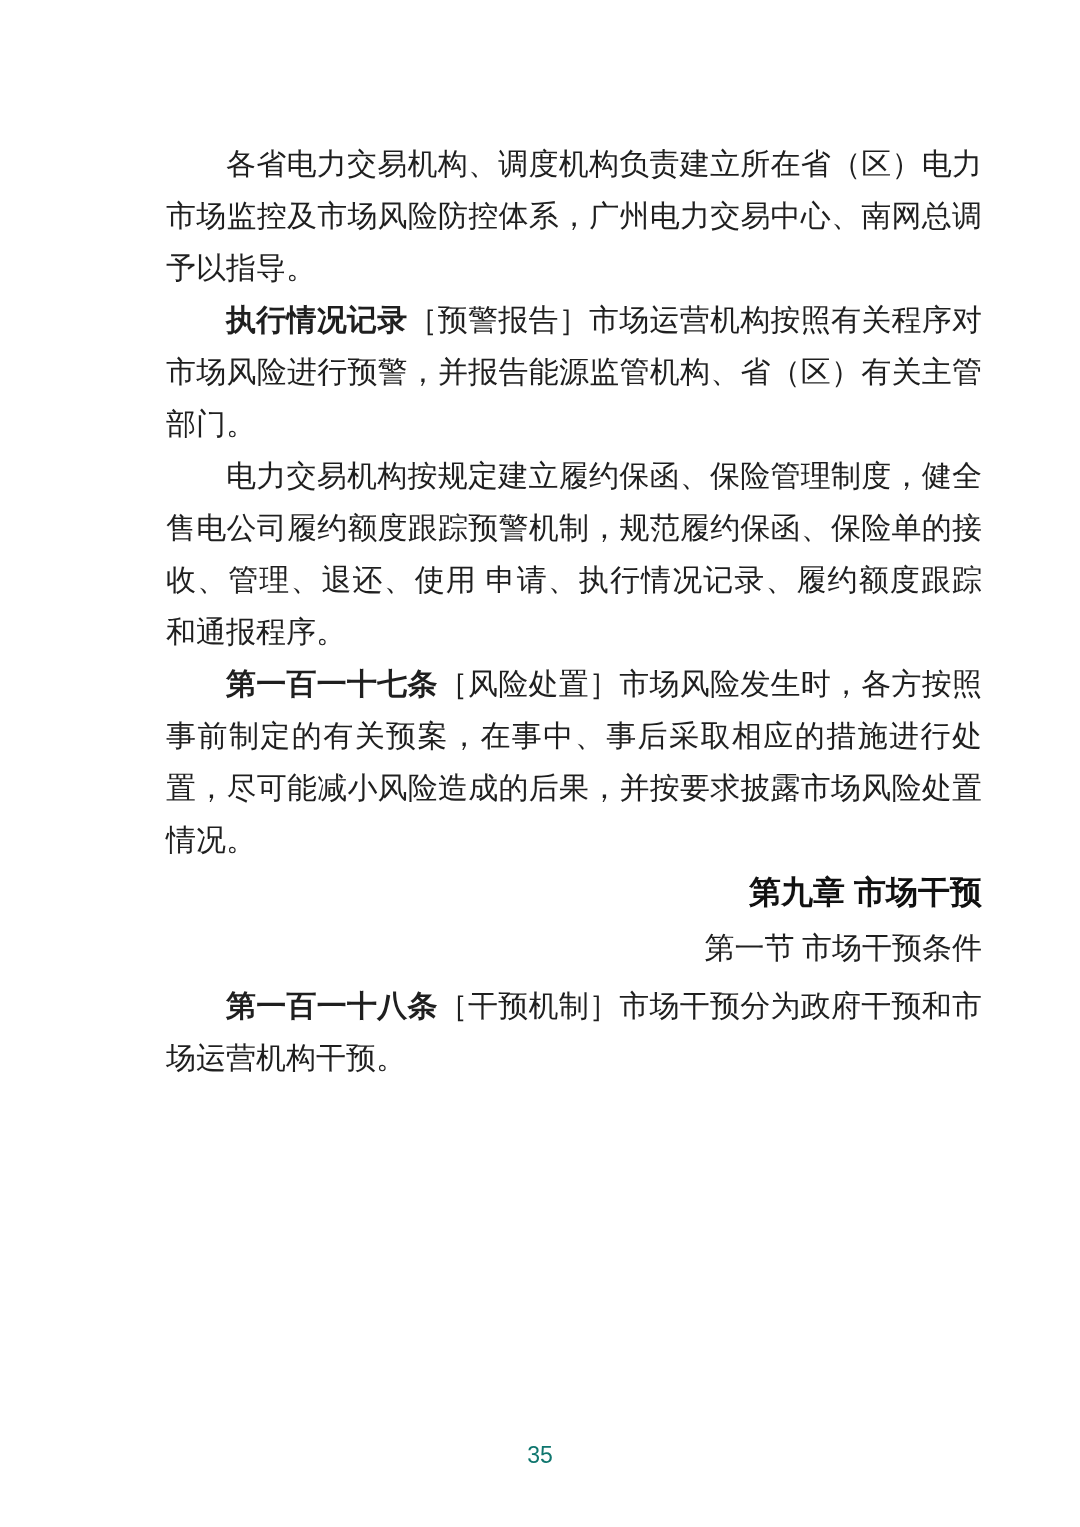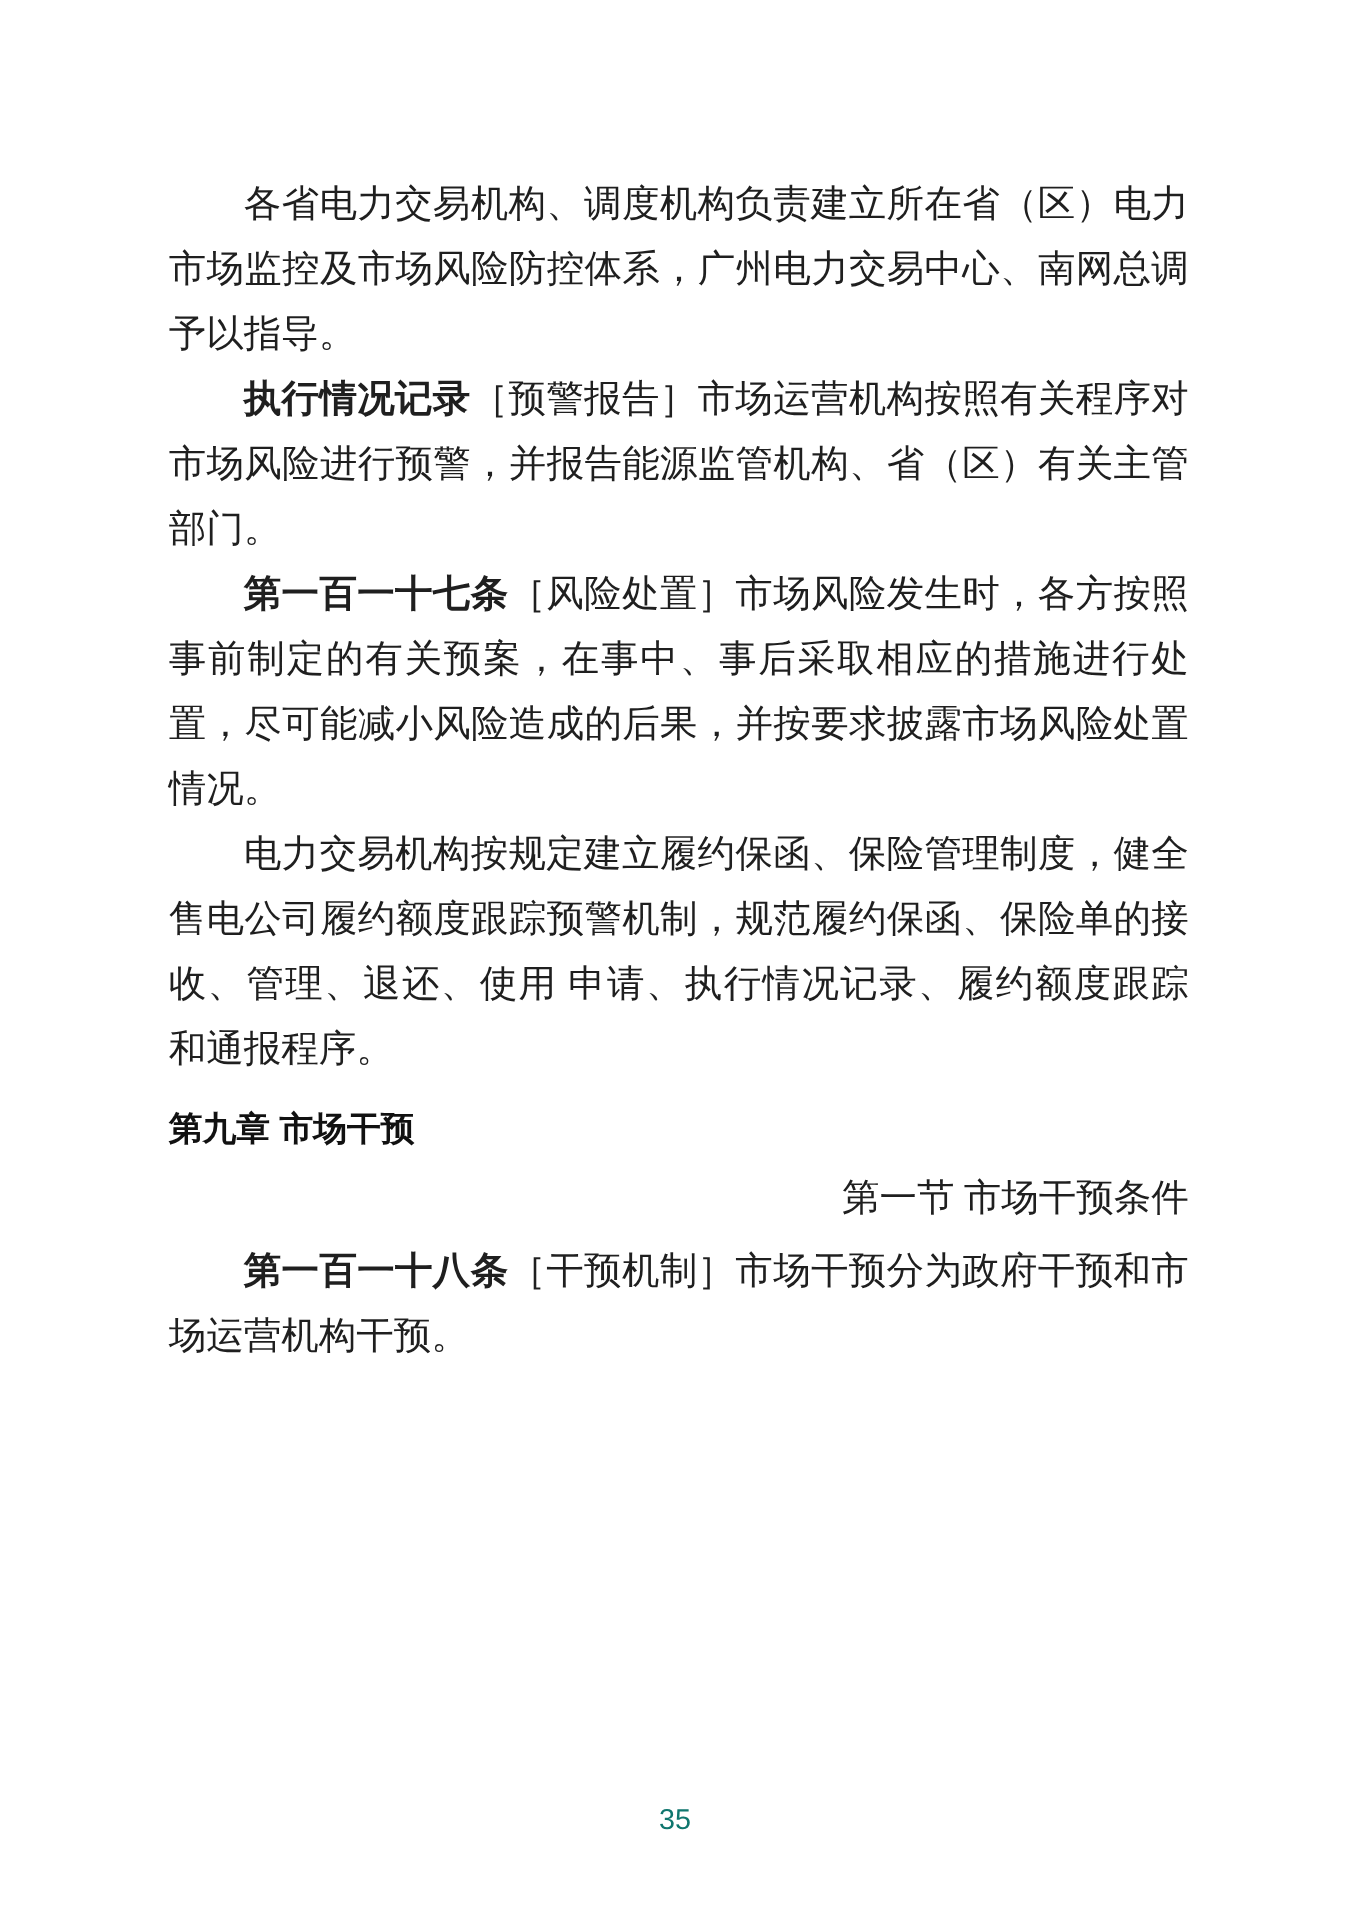--- a/index.html
+++ b/index.html
@@ -11,44 +11,44 @@
     position: relative;
     width: 1080px;
     height: 1527px;
     background: #ffffff;
     font-family: "Liberation Serif", serif;
     color: #1f1f1f;
     overflow: hidden;
   }
   .doc {
     position: absolute;
-    left: 135px;
+    left: 166px;
     top: 138px;
     width: 816px;
   }
   .para {
     margin: 0;
     font-size: 30px;
     line-height: 52px;
     text-align: justify;
     text-justify: inter-character;
     text-indent: 2em;
     font-weight: normal;
   }
   .artnum {
     font-weight: bold;
     font-family: "Liberation Serif", serif;
   }
   .chapter {
-    margin: 11px 0 4px 0;
+    margin: 0 0 4px 0;
     font-family: "Liberation Sans", sans-serif;
     font-weight: bold;
-    font-size: 27px;
+    font-size: 32px;
     line-height: 52px;
-    text-align: left;
+    text-align: right;
     color: #111111;
   }
   .section {
     margin: 2px 0 6px 0;
     font-family: "Liberation Serif", serif;
     font-weight: normal;
     font-size: 30px;
     line-height: 52px;
     text-align: right;
     color: #1f1f1f;
@@ -69,23 +69,23 @@
 
 <div class="page">
   <div class="doc">
 
     <p class="para"><span>各省电力交易机构、调度机构负责建立所在省（区）电力市场监控及市场风险防控体系，广州电力交易中心、南网总调予以指导。</span></p>
 
 
     <p class="para"><span class="artnum">执行情况记录</span><span>［预警报告］市场运营机构按照有关程序对市场风险进行预警，并报告能源监管机构、省（区）有关主管部门。</span></p>
 
 
+    <p class="para"><span>电力交易机构按规定建立履约保函、保险管理制度，健全售电公司履约额度跟踪预警机制，规范履约保函、保险单的接收、管理、退还、使用 申请、执行情况记录、履约额度跟踪和通报程序。</span></p>
+
     <p class="para"><span class="artnum">第一百一十七条</span><span>［风险处置］市场风险发生时，各方按照事前制定的有关预案，在事中、事后采取相应的措施进行处置，尽可能减小风险造成的后果，并按要求披露市场风险处置情况。</span></p>
-
-    <p class="para"><span>电力交易机构按规定建立履约保函、保险管理制度，健全售电公司履约额度跟踪预警机制，规范履约保函、保险单的接收、管理、退还、使用 申请、执行情况记录、履约额度跟踪和通报程序。</span></p>
 
     <h2 class="chapter">第九章 市场干预</h2>
 
     <h3 class="section">第一节 市场干预条件</h3>
 
     <p class="para"><span class="artnum">第一百一十八条</span><span>［干预机制］市场干预分为政府干预和市场运营机构干预。</span></p>
 
   </div>
 
   <div class="footer">35</div>

